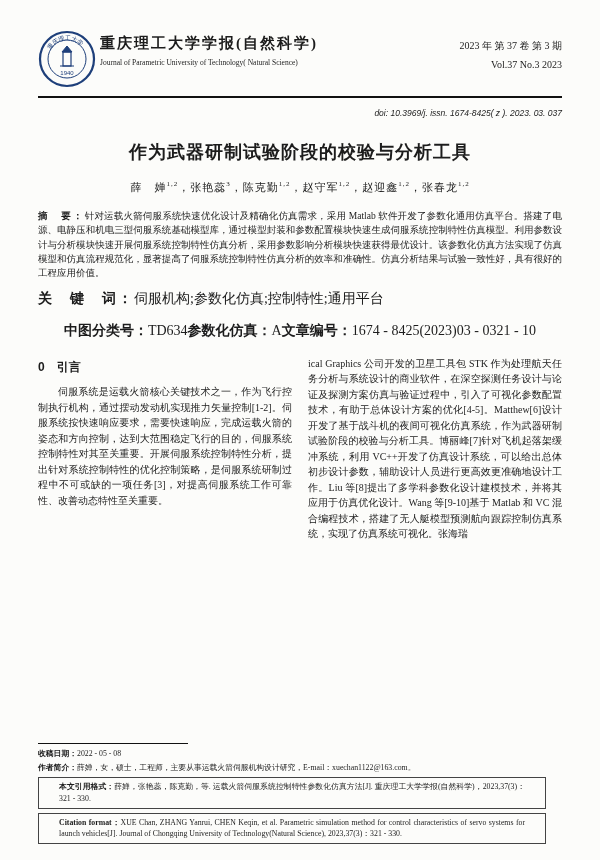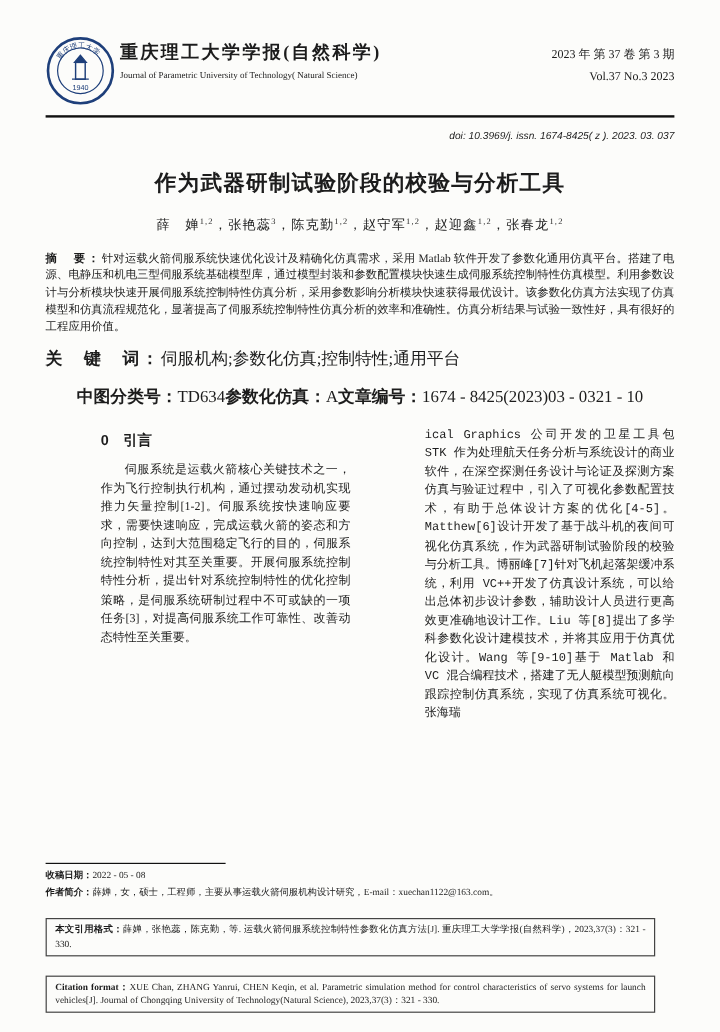--- a/index.html
+++ b/index.html
@@ -24,30 +24,30 @@
   .affils{margin-top:10px;font-size:8.5px;line-height:1.75;}
   .affils div{text-align:center;}
   
   .abstract{margin-top:14px;font-size:9.5px;line-height:1.5;text-align:justify;}
   .abstract b{letter-spacing:2px;}
   .kw{margin-top:6px;font-size:14px;}
   .kw b{letter-spacing:2px;}
   .meta-line{display:flex;justify-content:center;font-size:14px;margin-top:8px;}
   
   .columns{display:flex;gap:16px;margin-top:16px;height:300px;overflow:hidden;}
-  .col{flex:1;font-size:10px;line-height:1.55;text-align:justify;margin-left:46px;}
+  .col{flex:1;font-size:10px;line-height:1.55;text-align:justify;}
   .sec-head{font-size:12px;font-weight:bold;font-family:"Liberation Sans",sans-serif;margin:2px 0 8px 0;}
   .col p{margin:0;text-indent:2em;}
-  .col p.noindent{text-indent:0;font-family:Liberation Mono, monospace;}
+  .col p.noindent{text-indent:0;}
   .col p + p{margin-top:2px;}
   
   .footarea{position:absolute;left:38px;right:54px;bottom:16px;font-size:7.8px;line-height:1.5;}
   .foot-rule{width:150px;border-top:1px solid #111;margin-bottom:4px;}
   .footline{margin-top:2px;}
-  .footbox{border:1px solid #444;padding:3px 7px;margin-top:16px;text-align:justify;}
+  .footbox{border:1px solid #444;padding:3px 20px;margin-top:4px;text-align:justify;}
   .footarea b{font-weight:bold;}
   
   .seal{display:block;}
 </style>
 </head>
 <body>
 
 <div class="page">
 
   <div class="header">

